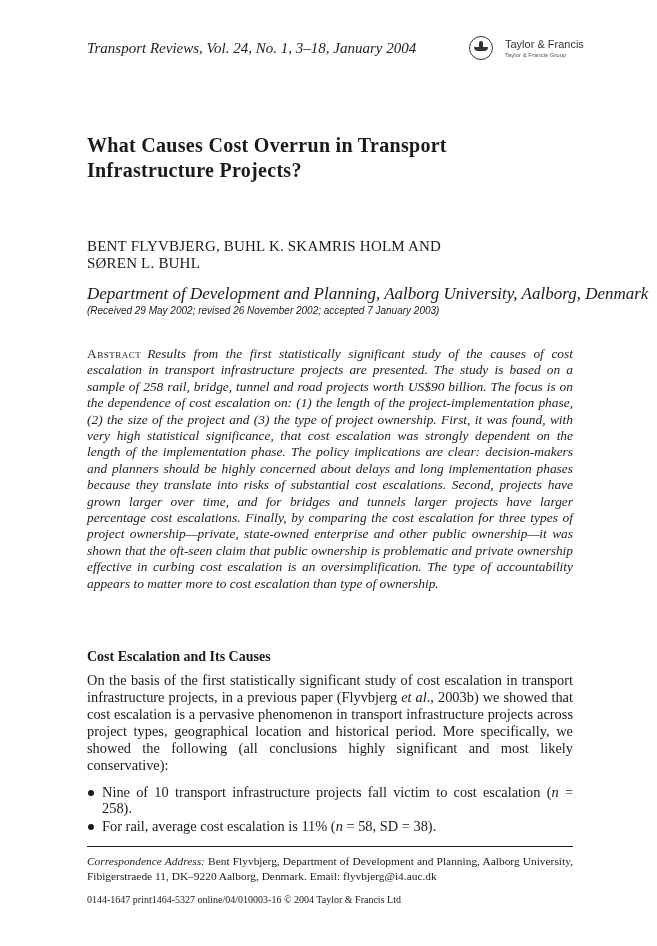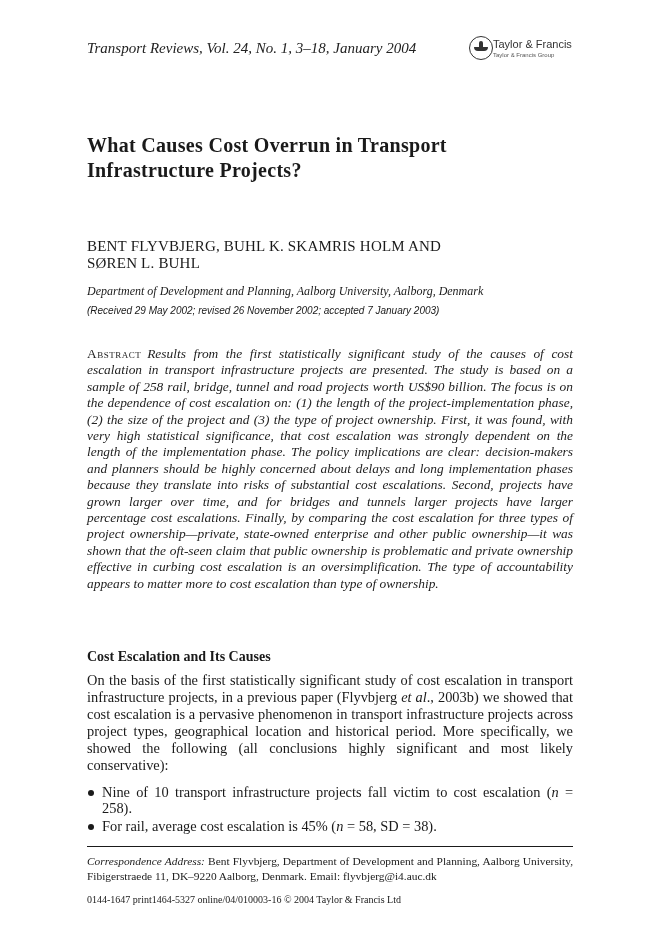--- a/index.html
+++ b/index.html
@@ -8,21 +8,21 @@
     font-family: "DejaVu Serif", "Liberation Serif", serif;
     color: #1a1a1a;
   }
   .abs { position: absolute; }
   .journal-line {
     left: 87px; top: 40px;
     font-family: "Liberation Serif", serif; font-style: italic; font-size: 15px;
     color: #222;
   }
   .publisher {
-    left: 469px; top: 36px; display: flex; align-items: center; gap: 0;
+    left: 469px; top: 36px; display: flex; align-items: center; gap: 12px;
   }
   .tf-logo {
     width: 24px; height: 24px; border: 1.5px solid #333; border-radius: 50%;
     position: relative; box-sizing: border-box;
   }
   .tf-logo::before {
     content: ""; position: absolute; left: 4px; right: 4px; top: 10px; height: 4px;
     background: #333; border-radius: 0 0 6px 6px;
   }
   .tf-logo::after {
@@ -38,21 +38,21 @@
     font-family: "Liberation Serif", serif; font-weight: bold; font-size: 20px;
     line-height: 25px; letter-spacing: 0.3px; color: #1a1a1a;
   }
   .authors {
     left: 87px; top: 238px; width: 490px;
     font-family: "Liberation Serif", serif; font-size: 15px; line-height: 17px;
     letter-spacing: 0.2px;
   }
   .affil {
     left: 87px; top: 284px;
-    font-family: "Liberation Serif", serif; font-style: italic; font-size: 12px;
+    font-family: "Liberation Serif", serif; font-style: italic; font-size: 17px;
   }
   .dates {
     left: 87px; top: 305px;
     font-family: Liberation Sans, sans-serif; font-style: italic; font-size: 10px;
   }
   .abstract {
     left: 87px; top: 346px; width: 486px;
     font-family: "Liberation Serif", serif; font-style: italic; font-size: 13.4px;
     line-height: 16.4px; text-align: justify; color: #222;
   }
@@ -125,21 +125,21 @@
   <span>On the basis of the first statistically significant study of cost escalation in transport infrastructure projects, in a previous paper (Flyvbjerg </span><i>et al</i><span>., 2003b) we showed that cost escalation is a pervasive phenomenon in transport infrastructure projects across project types, geographical location and historical period. More specifically, we showed the following (all conclusions highly significant and most likely conservative):</span>
 </div>
 
 <ul class="abs bullets">
   <li>
     <span class="bullet-dot"></span>
     <span>Nine of 10 transport infrastructure projects fall victim to cost escalation (</span><i>n</i><span> = 258).</span>
   </li>
   <li>
     <span class="bullet-dot"></span>
-    <span>For rail, average cost escalation is 45% (</span><i>n</i><span> = 58, SD = 38).</span>
+    <span>For rail, average cost escalation is 11% (</span><i>n</i><span> = 58, SD = 38).</span>
   </li>
 </ul>
 
 <div class="abs footer-rule"></div>
 
 <div class="abs correspondence">
   <span class="label">Correspondence Address:</span><span> Bent Flyvbjerg, Department of Development and Planning, Aalborg University, Fibigerstraede 11, DK–9220 Aalborg, Denmark. Email: flyvbjerg@i4.auc.dk</span>
 </div>
 
 <div class="abs issn">

